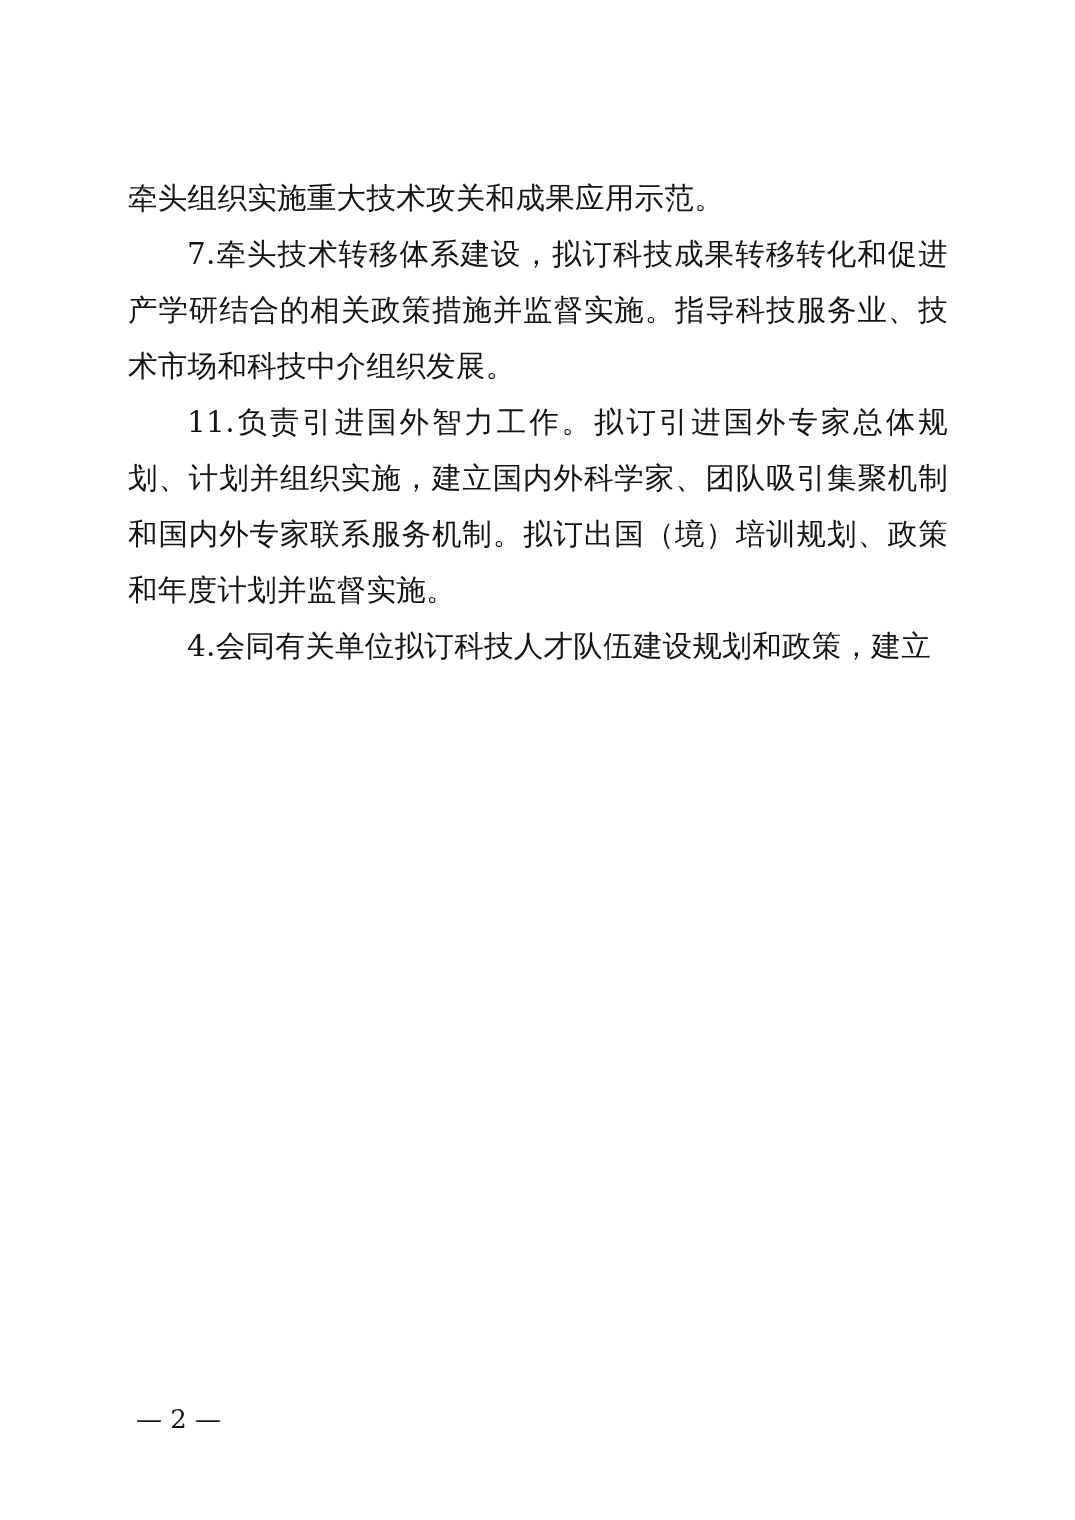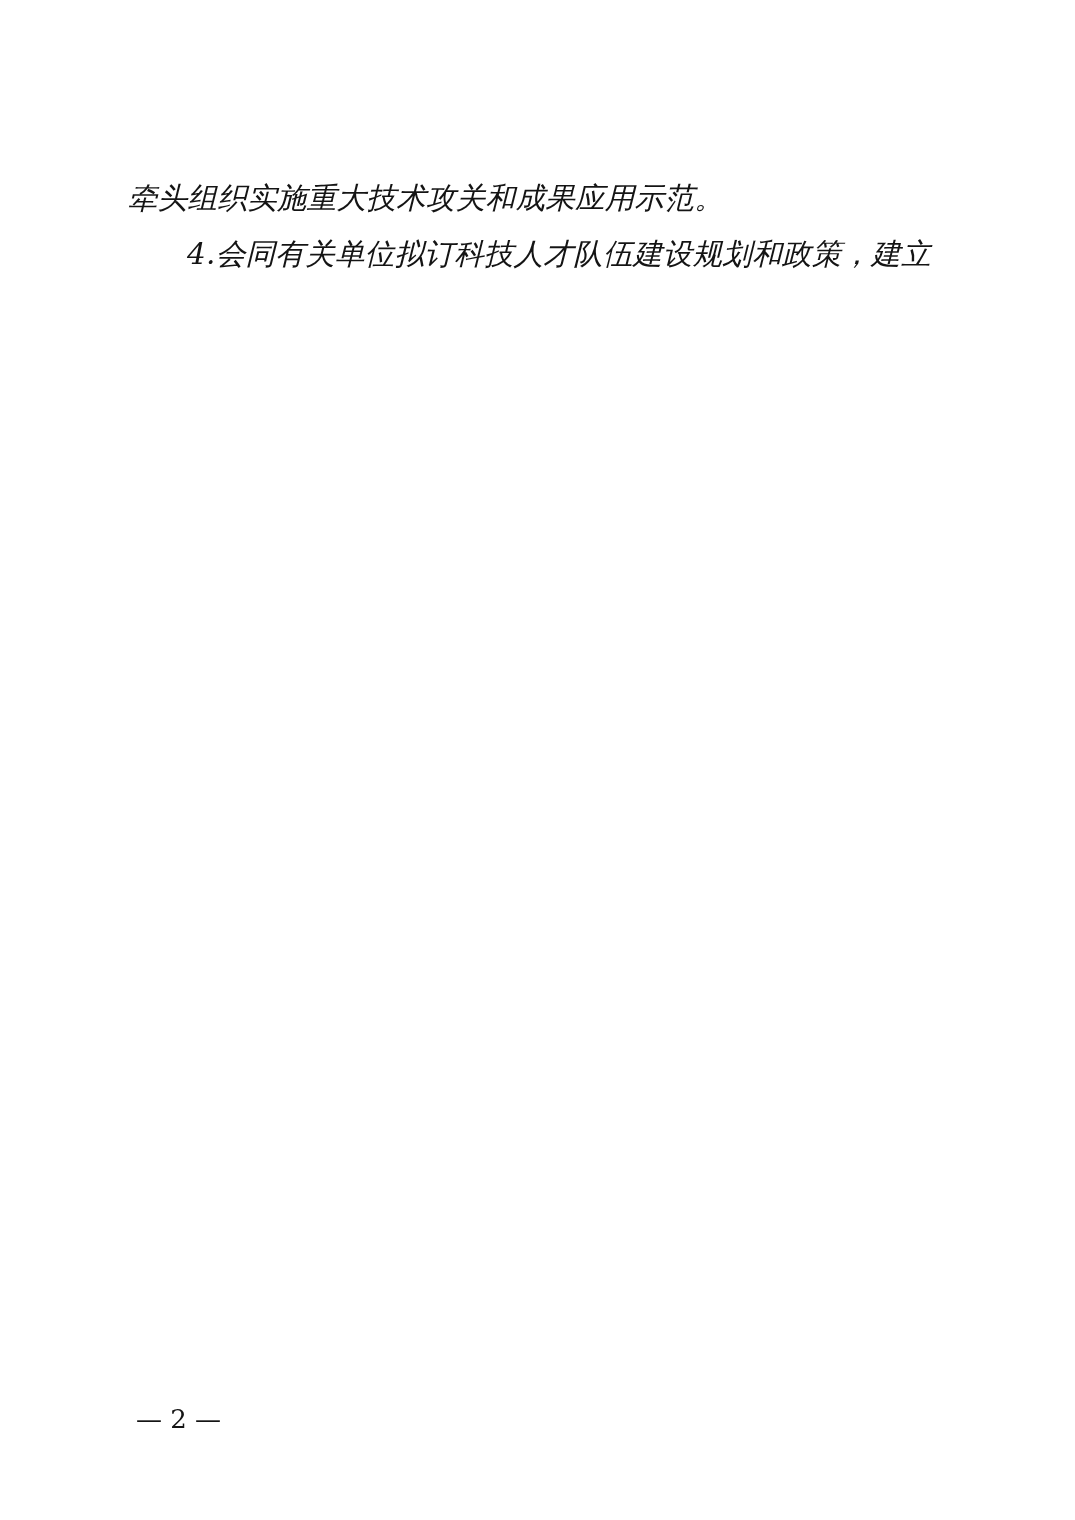--- a/index.html
+++ b/index.html
@@ -15,21 +15,20 @@
     margin: 0 auto;
     overflow: hidden;
     font-family: "DejaVu Serif", "Liberation Serif", serif;
     color: #111111;
   }
   .content {
     position: absolute;
     left: 128px;
     top: 170px;
     width: 820px;
-    font-style: italic;
   }
   .para {
     font-size: 29.5px;
     line-height: 56px;
     text-align: justify;
     text-justify: inter-ideograph;
     letter-spacing: 0.3px;
     margin: 0;
     color: #141414;
   }
@@ -47,16 +46,18 @@
     color: #141414;
     font-family: "DejaVu Serif", "Liberation Serif", serif;
   }
 </style>
 </head>
 <body>
 
 <div class="page">
   <div class="content">
     <p class="para">牵头组织实施重大技术攻关和成果应用示范。</p>
+    <p class="para indent">7.牵头技术转移体系建设，拟订科技成果转移转化和促进产学研结合的相关政策措施并监督实施。指导科技服务业、技术市场和科技中介组织发展。</p>
+    <p class="para indent">11.负责引进国外智力工作。拟订引进国外专家总体规划、计划并组织实施，建立国内外科学家、团队吸引集聚机制和国内外专家联系服务机制。拟订出国（境）培训规划、政策和年度计划并监督实施。</p>
     <p class="para indent">4.会同有关单位拟订科技人才队伍建设规划和政策，建立</p>
   </div>
   <div class="footer">— 2 —</div>
 </div>
 
 </body></html>

